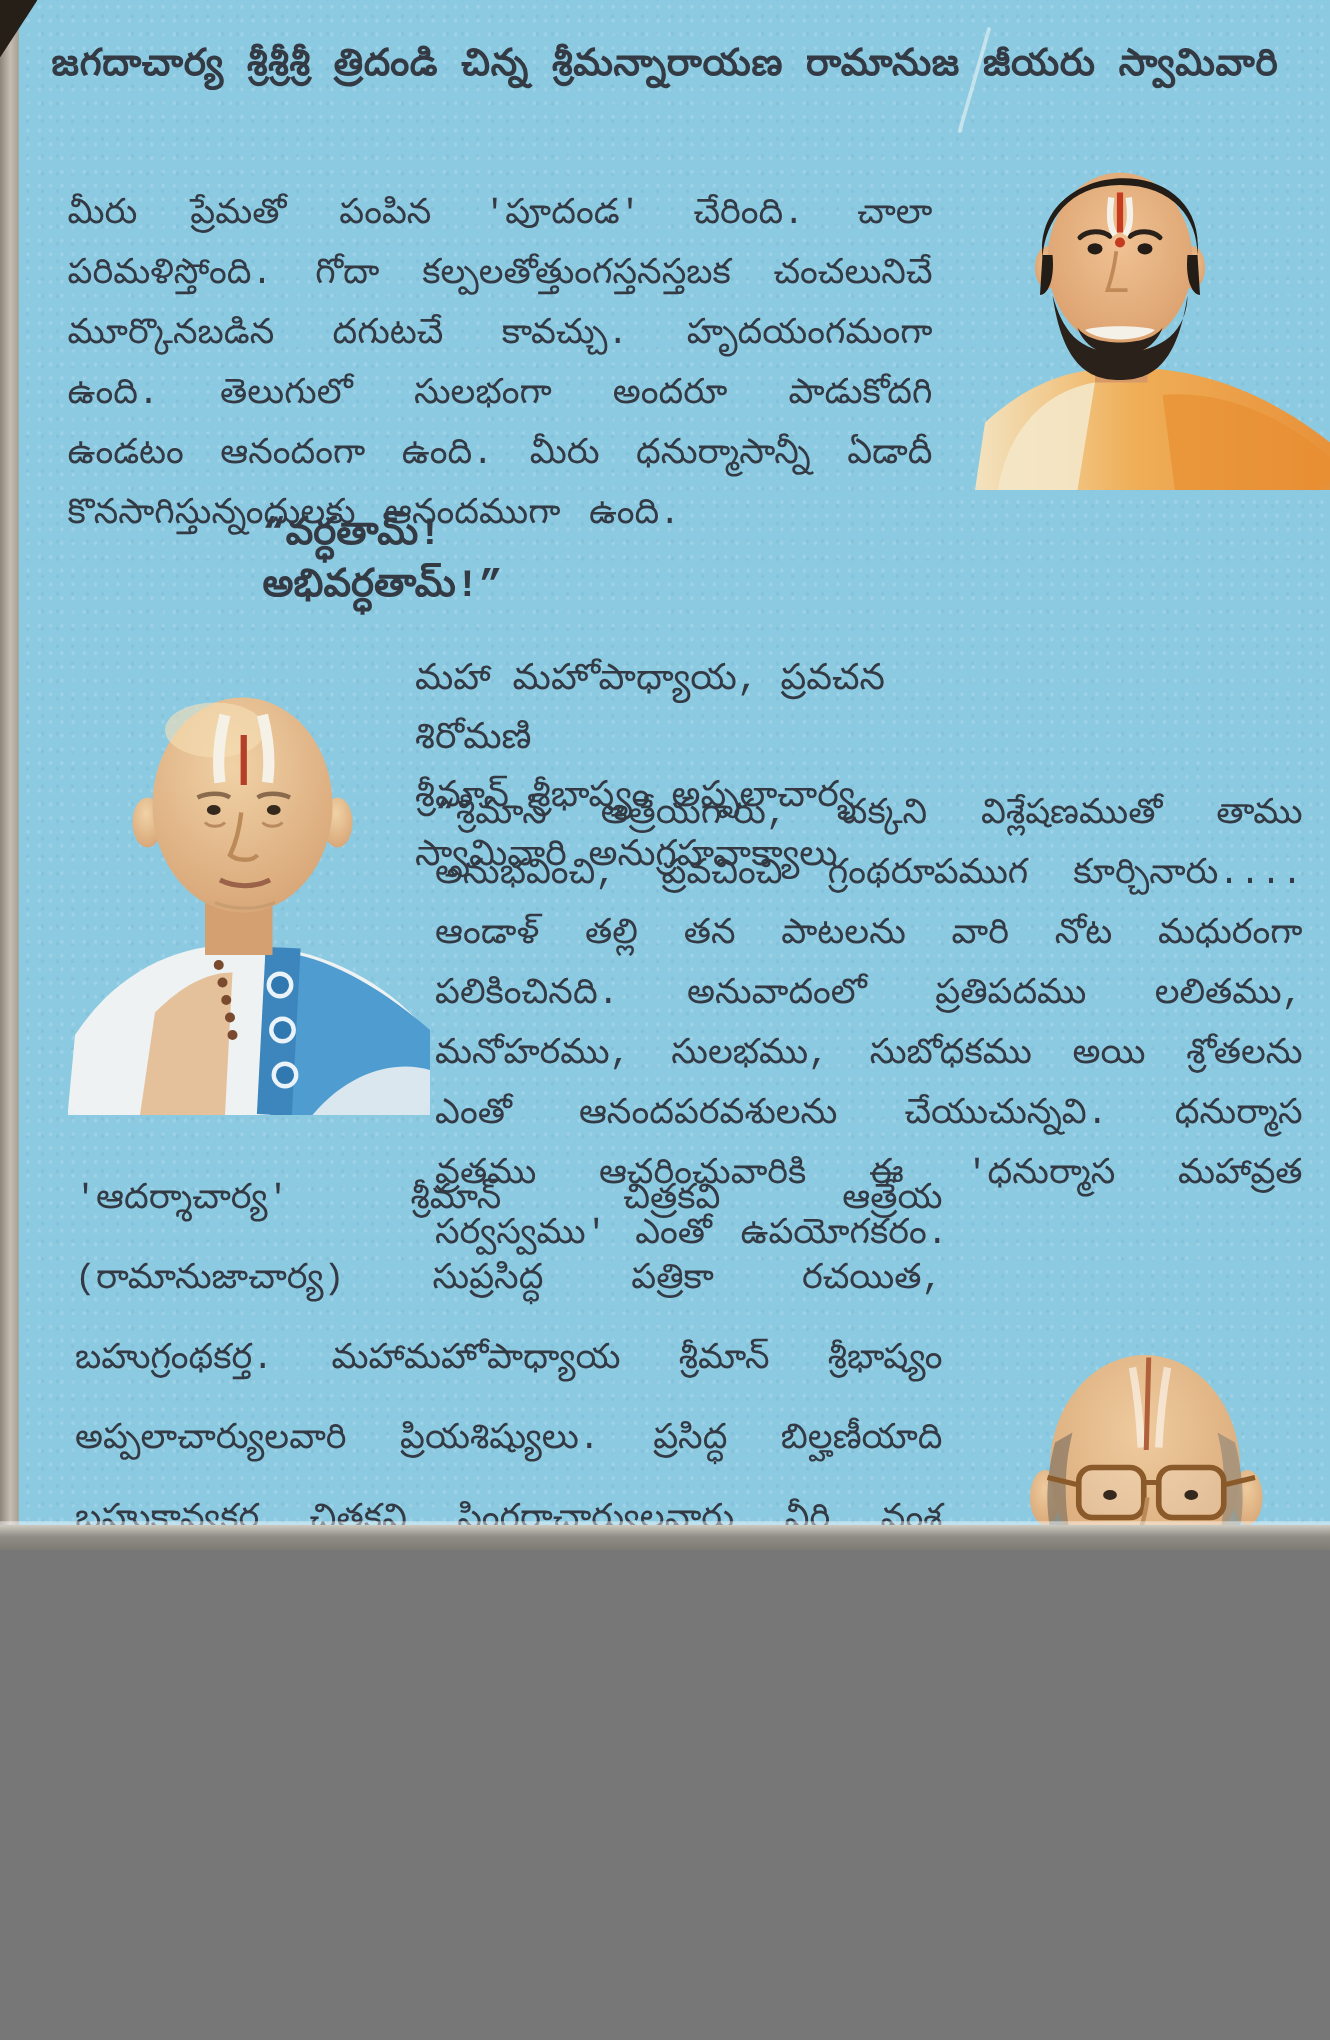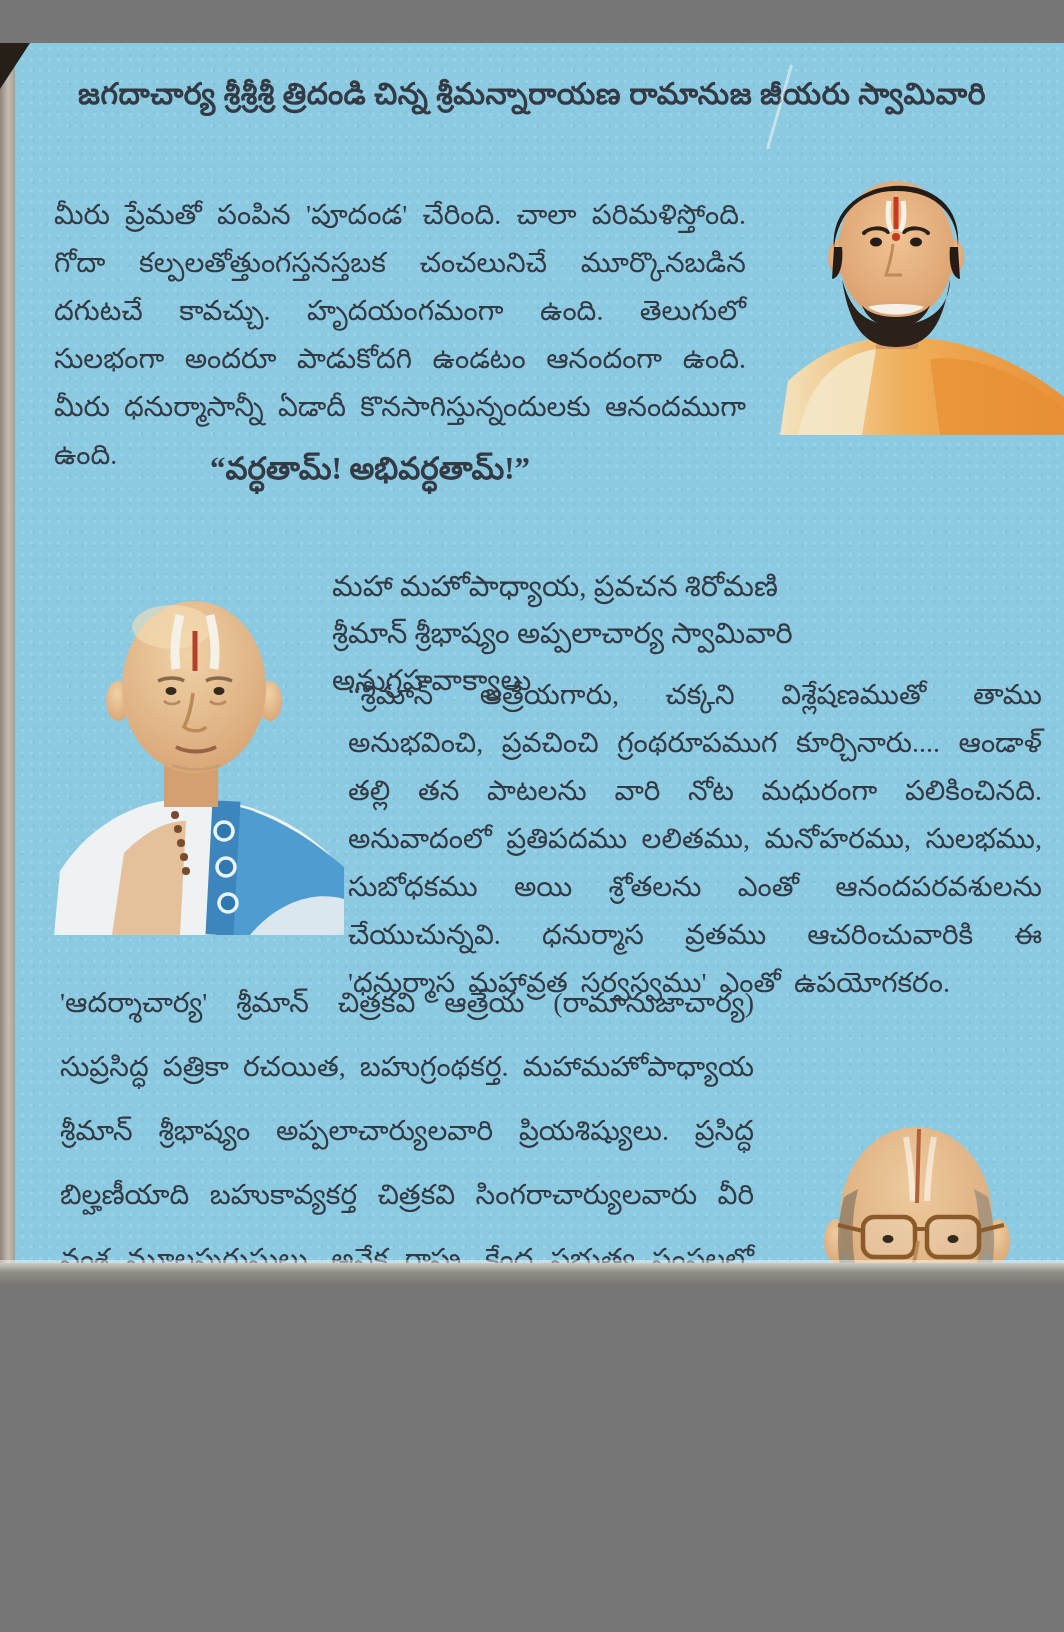--- a/index.html
+++ b/index.html
@@ -2,23 +2,22 @@
 <html lang="te"><head>
 <meta charset="utf-8">
 <style>
   html,body{margin:0;padding:0;background:#777;}
   .page{
     position:relative; width:1064px; height:1240px; overflow:hidden;
     background:
       radial-gradient(rgba(255,255,255,.16) 1px, transparent 1.6px) 0 0/9px 11px,
       radial-gradient(rgba(90,148,176,.15) 1px, transparent 1.7px) 4px 6px/12px 14px,
       #8ccae2;
-    font-family:Liberation Serif, serif;
+    font-family:Liberation Mono, monospace;
     color:#333a44;
-    margin-top:43px;
   }
   .scan-edge-left{position:absolute;left:0;top:0;width:15px;height:1632px;
     background:linear-gradient(90deg,#8e857a,#c5bdb2 55%,#a89f93);z-index:8;}
   .scan-edge-bottom{position:absolute;left:0;bottom:0;width:1064px;height:20px;
     background:linear-gradient(180deg,#cdcac1,#908e86 45%,#7d7b74);z-index:9;}
   .scan-highlight{position:absolute;left:0;bottom:20px;width:1064px;height:3px;
     background:rgba(255,255,255,.45);z-index:9;}
   .corner-mark{position:absolute;left:0;top:0;width:30px;height:46px;background:#251f18;
     clip-path:polygon(0 0,100% 0,0 100%);z-index:10;}
   .scratch{position:absolute;left:778px;top:20px;width:3px;height:88px;border-radius:3px;

